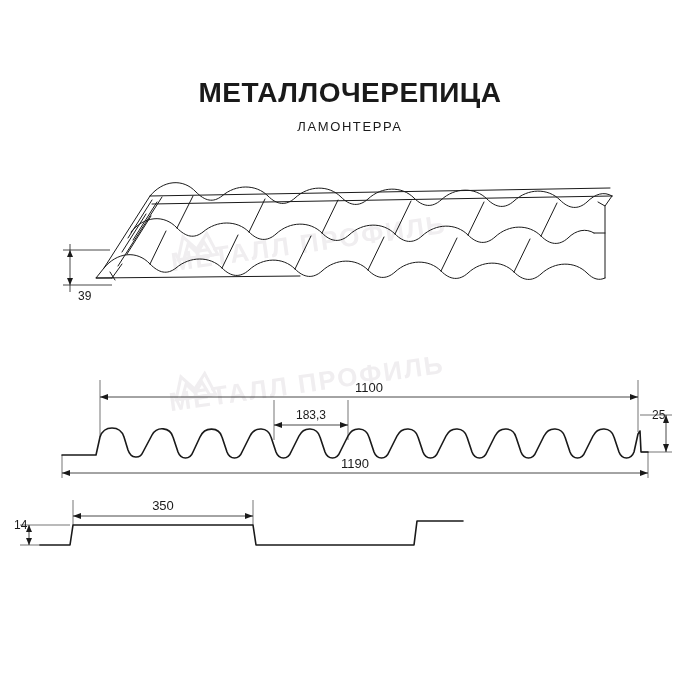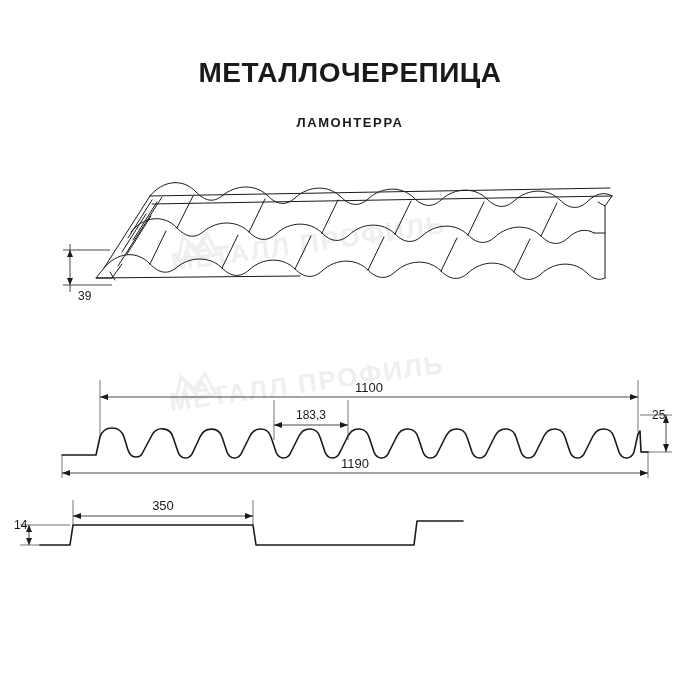--- a/index.html
+++ b/index.html
@@ -28,25 +28,26 @@
     top: 58px;
     width: 700px;
     text-align: center;
   }
   .main-title {
     font-size: 28px;
     font-weight: bold;
     letter-spacing: 0.5px;
     color: #1a1a1a;
     line-height: 1.1;
+    margin-top: 20px;
   }
   .sub-title {
-    margin-top: 26px;
+    margin-top: 10px;
     font-size: 13px;
-    font-weight: bold;
+    font-weight: normal;
     letter-spacing: 1.6px;
     color: #1a1a1a;
   }
   .drawing {
     position: absolute;
     left: 0;
     top: 0;
     width: 700px;
     height: 700px;
   }

